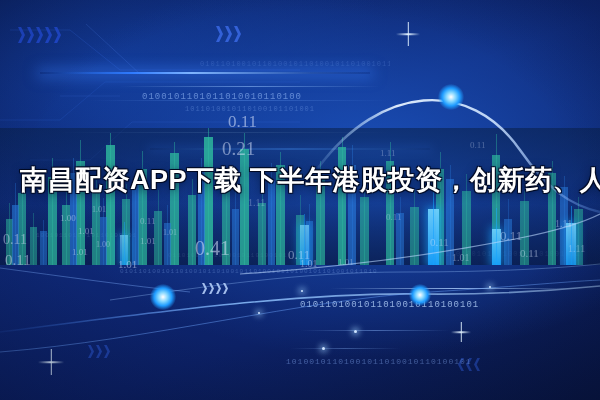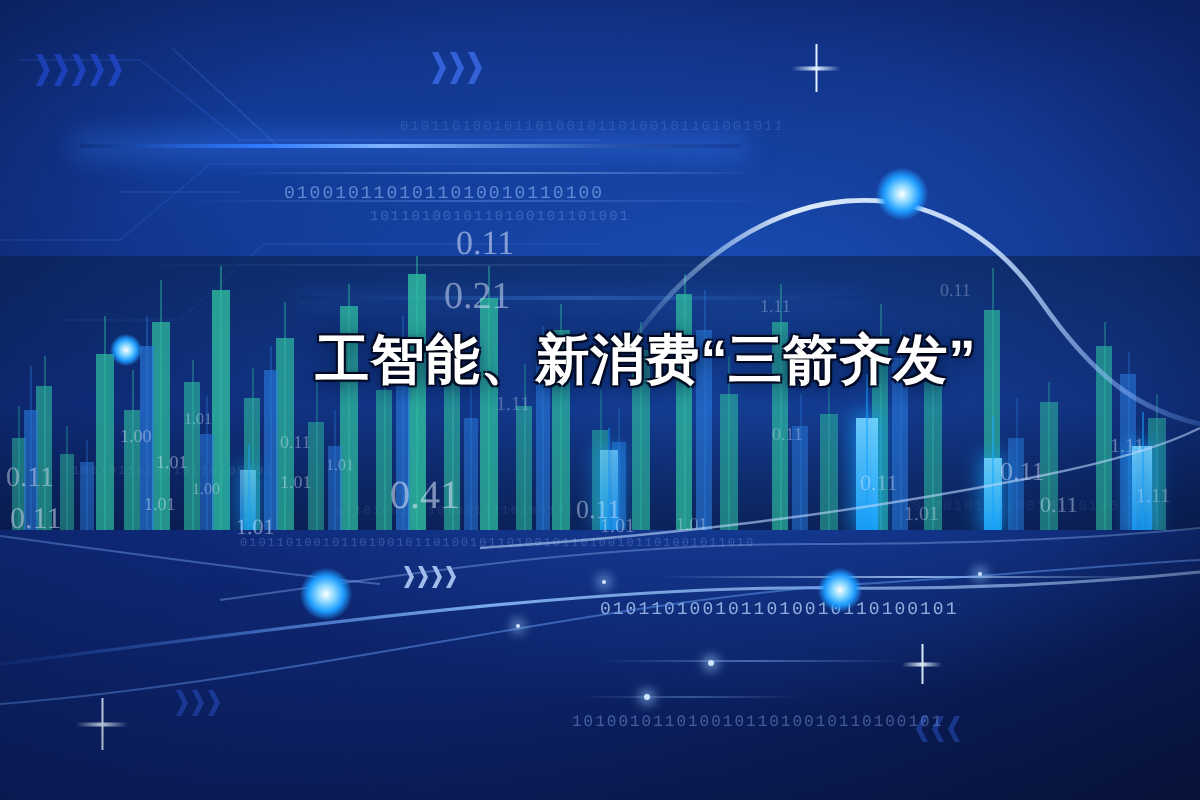--- a/index.html
+++ b/index.html
@@ -375,16 +375,16 @@
       <div class="dot" style="left: 354px; top: 330px; width: 3px; height: 3px; box-shadow: rgba(160, 210, 255, 0.8) 0px 0px 6px 2px;"></div>
       <div class="dot" style="left: 322px; top: 347px; width: 3px; height: 3px; box-shadow: rgba(160, 210, 255, 0.8) 0px 0px 6px 2px;"></div>
       <div class="dot" style="left: 301px; top: 290px; width: 2px; height: 2px; box-shadow: rgba(160, 210, 255, 0.8) 0px 0px 6px 2px;"></div>
       <div class="dot" style="left: 258px; top: 312px; width: 2px; height: 2px; box-shadow: rgba(160, 210, 255, 0.8) 0px 0px 6px 2px;"></div>
       <div class="dot" style="left: 489px; top: 286px; width: 2px; height: 2px; box-shadow: rgba(160, 210, 255, 0.8) 0px 0px 6px 2px;"></div>
     </div>
 
   <div class="vignette"></div>
 
   <div class="headline">
-    <span class="line l2">工智能、新消费“三箭齐发”</span>
+    <span class="line l1">南昌配资APP下载 下半年港股投资，创新药、人</span>
   </div>
 
 </div>
 
 </body></html>

